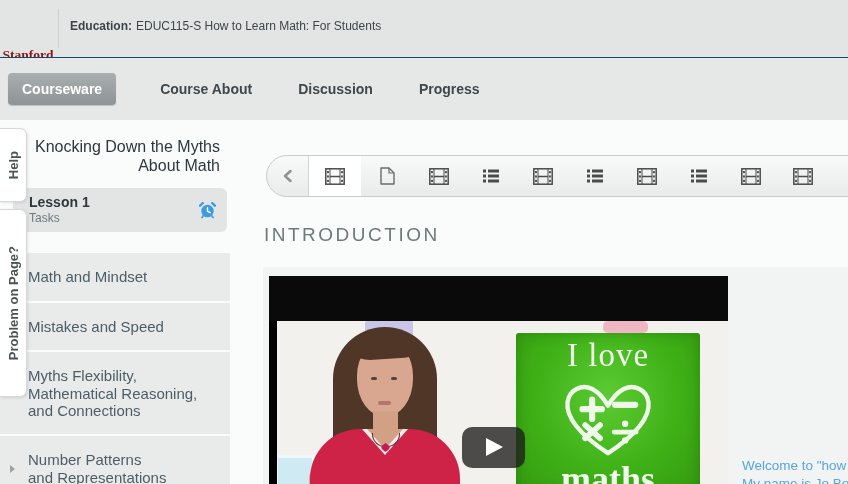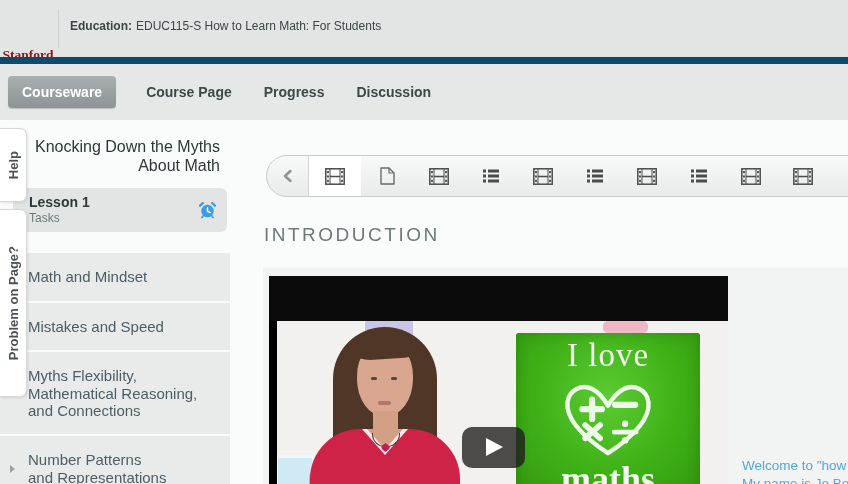--- a/index.html
+++ b/index.html
@@ -13,22 +13,22 @@
   .logo-online{color:#8c1515;font-size:6.5px;font-weight:700;letter-spacing:2.5px;
                border-top:1px solid #8c1515;border-bottom:1px solid #8c1515;
                padding:1px 0 1px 2px;margin:1px 4px 0 4px;}
   .logo-lagunita{color:#8e9496;font-size:7px;letter-spacing:1.8px;margin-top:2px;padding-left:2px;}
   .header-divider{position:absolute;left:58px;top:9px;height:39px;width:1px;background:#cdd1d1;}
   .course-title{position:absolute;left:70px;top:19px;font-size:12px;color:#3d4549;}
   .course-title b{font-weight:700;margin-right:4px;}
 
   
   .tab-bar{position:absolute;top:57px;left:0;right:0;height:63px;background:#e6e8e8;
-           border-top:7px solid #0c4a6e;display:flex;align-items:center;padding-left:8px;
-           gap:28px;box-sizing:border-box;}
+           border-top:1px solid #0c4a6e;display:flex;align-items:center;padding-left:8px;
+           gap:42px;box-sizing:border-box;}
   .tab{background:none;border:none;font-family:"Liberation Sans",sans-serif;font-weight:700;
        font-size:14px;color:#3f474b;cursor:pointer;padding:8px 2px;}
   .tab.active{background:linear-gradient(#a9aeb0,#8e9496);color:#fff;border-radius:4px;
               padding:8px 14px;box-shadow:0 1px 1px rgba(0,0,0,0.18);}
 
   
   .vtab{position:absolute;left:0;width:27px;background:#fff;border:1px solid #d8d8d8;border-left:none;
         border-radius:0 7px 7px 0;box-shadow:1px 1px 3px rgba(0,0,0,0.10);
         display:flex;align-items:center;justify-content:center;cursor:pointer;z-index:6;box-sizing:border-box;}
   .vtab span{writing-mode:vertical-rl;transform:rotate(180deg);font-size:13px;font-weight:700;
@@ -120,23 +120,23 @@
       <div class="logo-lagunita">Lagunita</div>
     </div>
     <div class="header-divider"></div>
     <div class="course-title">
       <b>Education:</b><span>EDUC115-S How to Learn Math: For Students</span>
     </div>
   </header>
 
   <nav class="tab-bar">
     <button class="tab active">Courseware</button>
-    <button class="tab">Course Page</button>
+    <button class="tab">Course About</button>
+    <button class="tab">Discussion</button>
     <button class="tab">Progress</button>
-    <button class="tab">Discussion</button>
   </nav>
 
   <div class="vtab vtab-help">
     <span>Help</span>
   </div>
   <div class="vtab vtab-problem">
     <span>Problem on Page?</span>
   </div>
 
   <aside class="sidebar">

